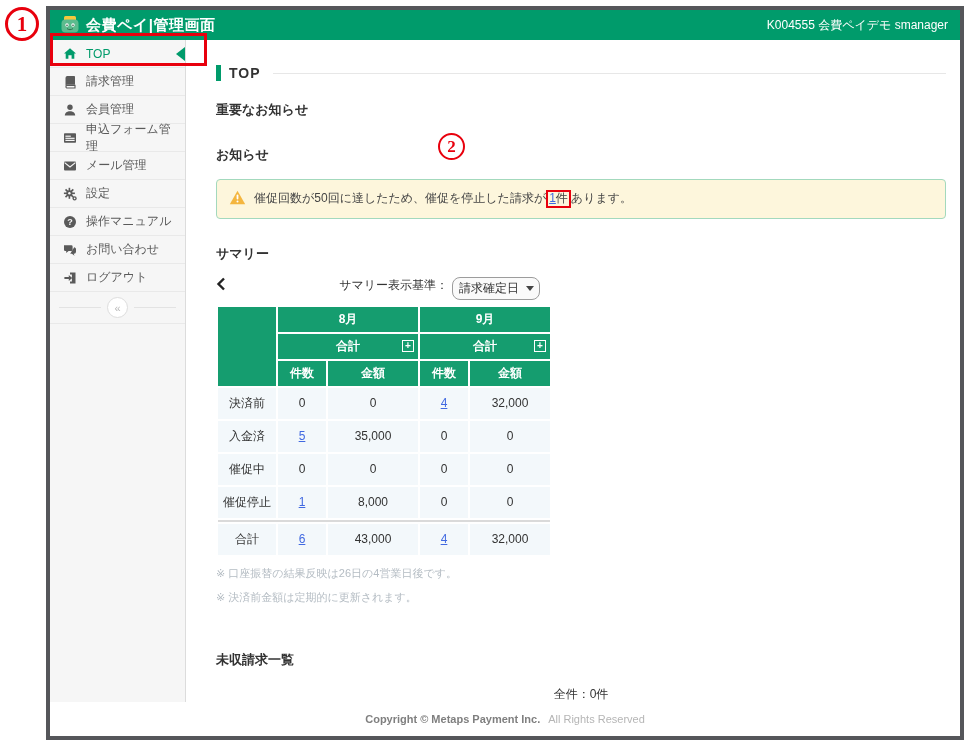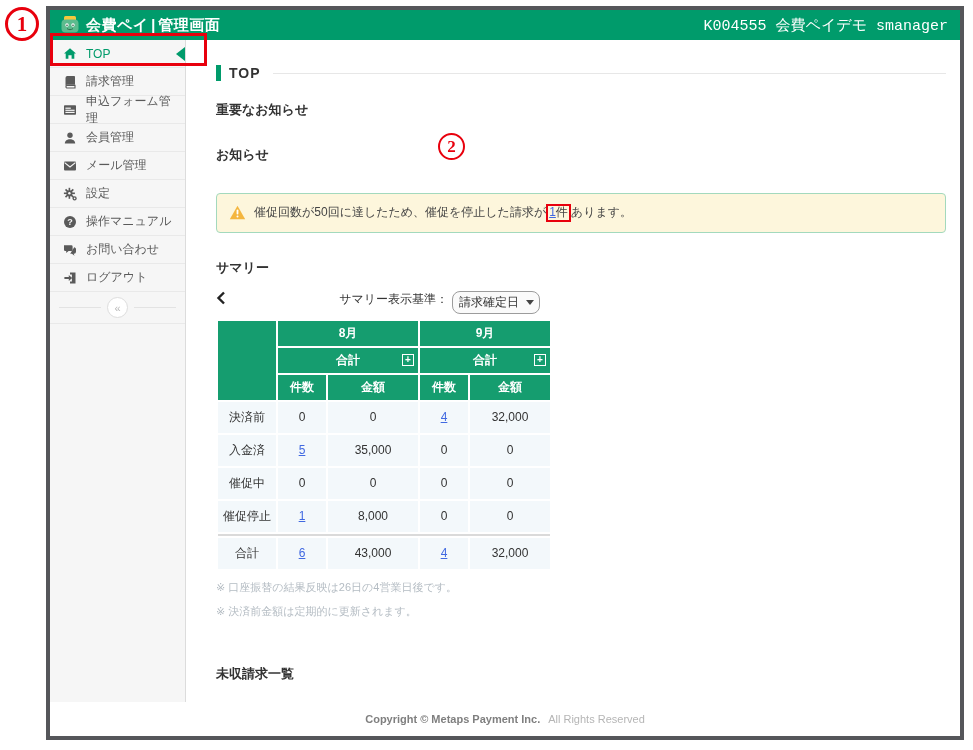--- a/index.html
+++ b/index.html
@@ -5,23 +5,23 @@
   * { margin:0; padding:0; box-sizing:border-box; }
   body { background:#fff; font-family:"Liberation Sans","DejaVu Sans",sans-serif; }
   .canvas { position:relative; width:973px; height:750px; background:#fff; overflow:hidden; }
 
   
   .app-window { position:absolute; left:46px; top:6px; width:918px; height:734px;
     border:4px solid #55565a; background:#fff; display:flex; flex-direction:column; }
 
   
   .app-header { height:30px; background:#009b6b; display:flex; align-items:center;
-    padding:0 12px 0 10px; flex-shrink:0;font-family:Liberation Mono, monospace; }
+    padding:0 12px 0 10px; flex-shrink:0; }
   .app-title { color:#fff; font-weight:bold; font-size:15px; margin-left:6px; letter-spacing:.5px; }
-  .app-account { margin-left:auto; color:#fff; font-size:15px; }
+  .app-account { margin-left:auto; color:#fff; font-size:12px; }
 
   
   .app-body { height:662px; display:flex; flex-shrink:0; }
   .sidebar { width:136px; background:#f6f6f6; border-right:1px solid #dcdcdc; height:100%; }
   .menu-item { height:28px; display:flex; align-items:center; gap:9px; padding:0 6px 0 13px;
     border-bottom:1px solid #e9e9e9; font-size:12px; color:#5a5a5a; position:relative; cursor:pointer; }
   .menu-item svg { flex-shrink:0; }
   .menu-item.active { color:#009b6b; }
   .active-arrow { position:absolute; right:0; top:50%; transform:translateY(-50%);
     width:0; height:0; border-top:7px solid transparent; border-bottom:7px solid transparent;
@@ -38,22 +38,22 @@
   .page-title-row { display:flex; align-items:center; }
   .title-bar { width:5px; height:16px; background:#009b6b; }
   .page-title { font-size:14px; font-weight:bold; color:#333; margin-left:8px; letter-spacing:1px; }
   .title-rule { flex:1; height:1px; background:#e7e7e7; margin-left:12px; }
 
   .sec-heading { font-size:13px; font-weight:bold; color:#333; }
   .h-important { margin-top:20px; }
   .h-notice { margin-top:27px; }
 
   
-  .alert-box { margin-top:29px; background:#fdf6dc; border:1px solid #a3d9bd; border-radius:4px;
-    padding:10px 12px; display:flex; align-items:center; gap:8px; font-size:12px; color:#444; }
+  .alert-box { margin-top:15px; background:#fdf6dc; border:1px solid #a3d9bd; border-radius:4px;
+    padding:10px 12px; display:flex; align-items:flex-start; gap:8px; font-size:12px; color:#444; }
   .alert-link { color:#4169e1; text-decoration:underline; cursor:pointer; }
   .red-box { display:inline-block; border:2px solid #e8000d; padding:0 1px; line-height:1.15; }
 
   
   .h-summary { margin-top:26px; }
   .summary-wrap { width:324px; }
   .summary-controls { margin-top:14px; display:flex; align-items:flex-start; height:22px; }
   .nav-prev { cursor:pointer; display:flex; align-items:center; }
   .basis-label { margin-left:auto; font-size:12px; color:#333; }
   .select-box { margin-left:4px; border:1px solid #9c9c9c; background:#fafafa; border-radius:8px;
@@ -127,33 +127,33 @@
         </div>
         <div class="menu-item">
           <svg width="14" height="14" viewBox="0 0 14 14" fill="#5a5a5a">
             <path d="M4 1h7.2a.8.8 0 0 1 .8.8v8H4.2A1.7 1.7 0 0 0 2.5 11V3A2 2 0 0 1 4 1z"></path>
             <path d="M4.2 10.4H12v2.6H4.2a1.3 1.3 0 0 1 0-2.6z" fill="none" stroke="#5a5a5a" stroke-width="1.1"></path>
           </svg>
           <span>請求管理</span>
         </div>
         <div class="menu-item">
           <svg width="14" height="14" viewBox="0 0 14 14" fill="#5a5a5a">
+            <circle cx="7" cy="4.2" r="2.7"></circle>
+            <path d="M1.8 12.6c0-2.9 2.3-4.4 5.2-4.4s5.2 1.5 5.2 4.4z"></path>
+          </svg>
+          <span>会員管理</span>
+        </div>
+        <div class="menu-item">
+          <svg width="14" height="14" viewBox="0 0 14 14" fill="#5a5a5a">
             <rect x="1" y="2.3" width="12" height="9.4" rx="0.8"></rect>
             <rect x="2.4" y="4.6" width="5.4" height="1.2" fill="#f6f6f6"></rect>
             <rect x="2.4" y="6.7" width="9.2" height="1.2" fill="#f6f6f6"></rect>
             <rect x="2.4" y="8.8" width="9.2" height="1.2" fill="#f6f6f6"></rect>
           </svg>
           <span>申込フォーム管理</span>
-        </div>
-        <div class="menu-item">
-          <svg width="14" height="14" viewBox="0 0 14 14" fill="#5a5a5a">
-            <circle cx="7" cy="4.2" r="2.7"></circle>
-            <path d="M1.8 12.6c0-2.9 2.3-4.4 5.2-4.4s5.2 1.5 5.2 4.4z"></path>
-          </svg>
-          <span>会員管理</span>
         </div>
         <div class="menu-item">
           <svg width="14" height="14" viewBox="0 0 14 14" fill="#5a5a5a">
             <rect x="1" y="2.6" width="12" height="8.8" rx="1"></rect>
             <path d="M1.6 3.6 7 7.9l5.4-4.3" stroke="#f6f6f6" stroke-width="1.2" fill="none"></path>
           </svg>
           <span>メール管理</span>
         </div>
         <div class="menu-item">
           <svg width="14" height="14" viewBox="0 0 14 14" fill="#5a5a5a">

